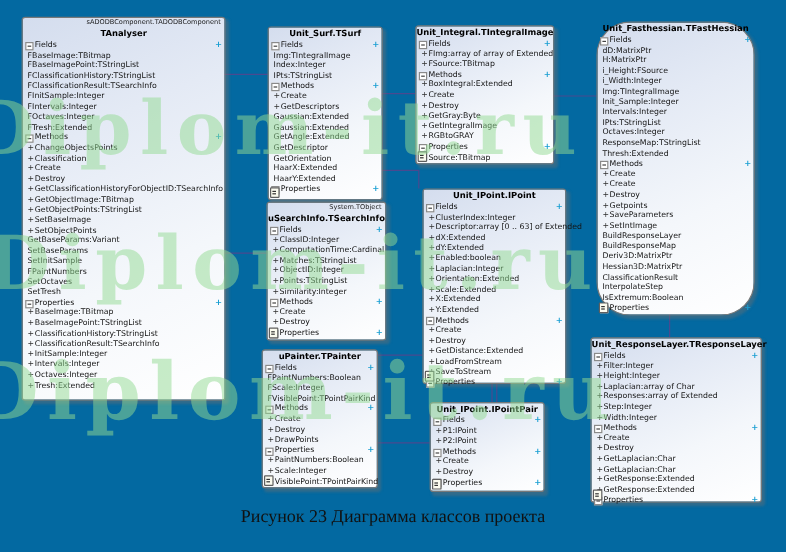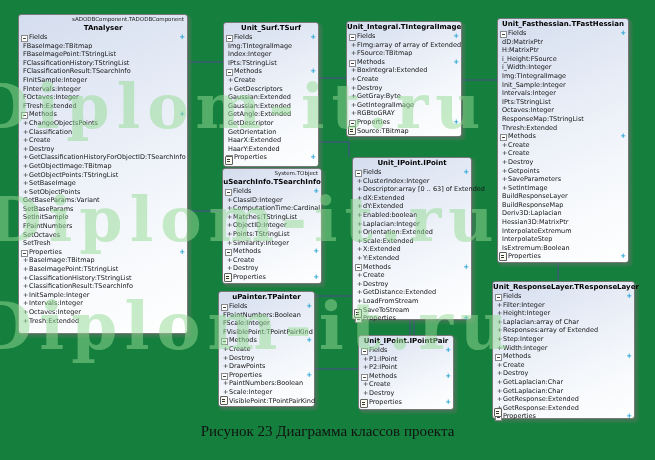--- a/index.html
+++ b/index.html
@@ -1,16 +1,16 @@
 <!DOCTYPE html>
 <html><head>
 <meta charset="utf-8">
 <style>
   html,body{margin:0;padding:0;background:#fff;}
-  #screen{position:relative;width:655px;height:460px;background:#15803d;overflow:hidden;
+  #screen{position:relative;width:655px;height:460px;background:#0369a1;overflow:hidden;
           font-family:"DejaVu Sans",sans-serif;}
   #wires{position:absolute;left:0;top:0;z-index:1;pointer-events:none;}
   .class-box{position:absolute;z-index:2;border:1px solid #787878;border-radius:3px;
     background:linear-gradient(155deg,#d4ddee 0%,#e4eaf5 30%,#f4f7fb 65%,#ffffff 100%);
     box-shadow:2.5px 2.5px 2.5px rgba(110,110,110,0.45);}
   .ancestor{font-size:5.5px;line-height:7px;height:7px;text-align:right;padding:1px 3px 0 2px;
     color:#1a1a1a;white-space:nowrap;}
   .cls-title{font-size:7px;font-weight:bold;text-align:center;height:10px;line-height:10px;
     color:#000;white-space:nowrap;}
   .sec{position:relative;height:8.6px;line-height:8.6px;font-size:6.5px;padding-left:10px;
@@ -130,21 +130,21 @@
         <div class="member"><span class="mk">+</span>BoxIntegral:Extended</div>
         <div class="member"><span class="mk">+</span>Create</div>
         <div class="member"><span class="mk">+</span>Destroy</div>
         <div class="member"><span class="mk">+</span>GetGray:Byte</div>
         <div class="member"><span class="mk">+</span>GetIntegralImage</div>
         <div class="member"><span class="mk">+</span>RGBtoGRAY</div>
         <div class="sec"><span class="sq"></span><span>Properties</span><span class="sec-plus">+</span></div>
         <div class="member"><span class="mk">+</span>Source:TBitmap</div>
         <div class="corner-ic"></div>
       </div>
-      <div class="class-box" style="left: 497px; top: 18px; width: 130px; height: 243px;">
+      <div class="class-box" style="left: 497px; top: 18px; width: 130px; height: 243px; border-radius: 28px;">
         <div class="cls-title">Unit_Fasthessian.TFastHessian</div>
         <div class="sec"><span class="sq"></span><span>Fields</span><span class="sec-plus">+</span></div>
         <div class="member">dD:MatrixPtr</div>
         <div class="member">H:MatrixPtr</div>
         <div class="member">i_Height:FSource</div>
         <div class="member">i_Width:Integer</div>
         <div class="member">Img:TIntegralImage</div>
         <div class="member">Init_Sample:Integer</div>
         <div class="member">Intervals:Integer</div>
         <div class="member">IPts:TStringList</div>
@@ -153,23 +153,23 @@
         <div class="member">Thresh:Extended</div>
         <div class="sec"><span class="sq"></span><span>Methods</span><span class="sec-plus">+</span></div>
         <div class="member"><span class="mk">+</span>Create</div>
         <div class="member"><span class="mk">+</span>Create</div>
         <div class="member"><span class="mk">+</span>Destroy</div>
         <div class="member"><span class="mk">+</span>Getpoints</div>
         <div class="member"><span class="mk">+</span>SaveParameters</div>
         <div class="member"><span class="mk">+</span>SetIntImage</div>
         <div class="member">BuildResponseLayer</div>
         <div class="member">BuildResponseMap</div>
-        <div class="member">Deriv3D:Laplacian</div>
+        <div class="member">Deriv3D:MatrixPtr</div>
         <div class="member">Hessian3D:MatrixPtr</div>
-        <div class="member">InterpolateExtremum</div>
+        <div class="member">ClassificationResult</div>
         <div class="member">InterpolateStep</div>
         <div class="member">IsExtremum:Boolean</div>
         <div class="sec"><span class="sq"></span><span>Properties</span><span class="sec-plus">+</span></div>
         <div class="corner-ic"></div>
       </div>
       <div class="class-box" style="left: 352px; top: 157px; width: 118px; height: 161px;">
         <div class="cls-title">Unit_IPoint.IPoint</div>
         <div class="sec"><span class="sq"></span><span>Fields</span><span class="sec-plus">+</span></div>
         <div class="member"><span class="mk">+</span>ClusterIndex:Integer</div>
         <div class="member"><span class="mk">+</span>Descriptor:array [0 .. 63] of Extended</div>

